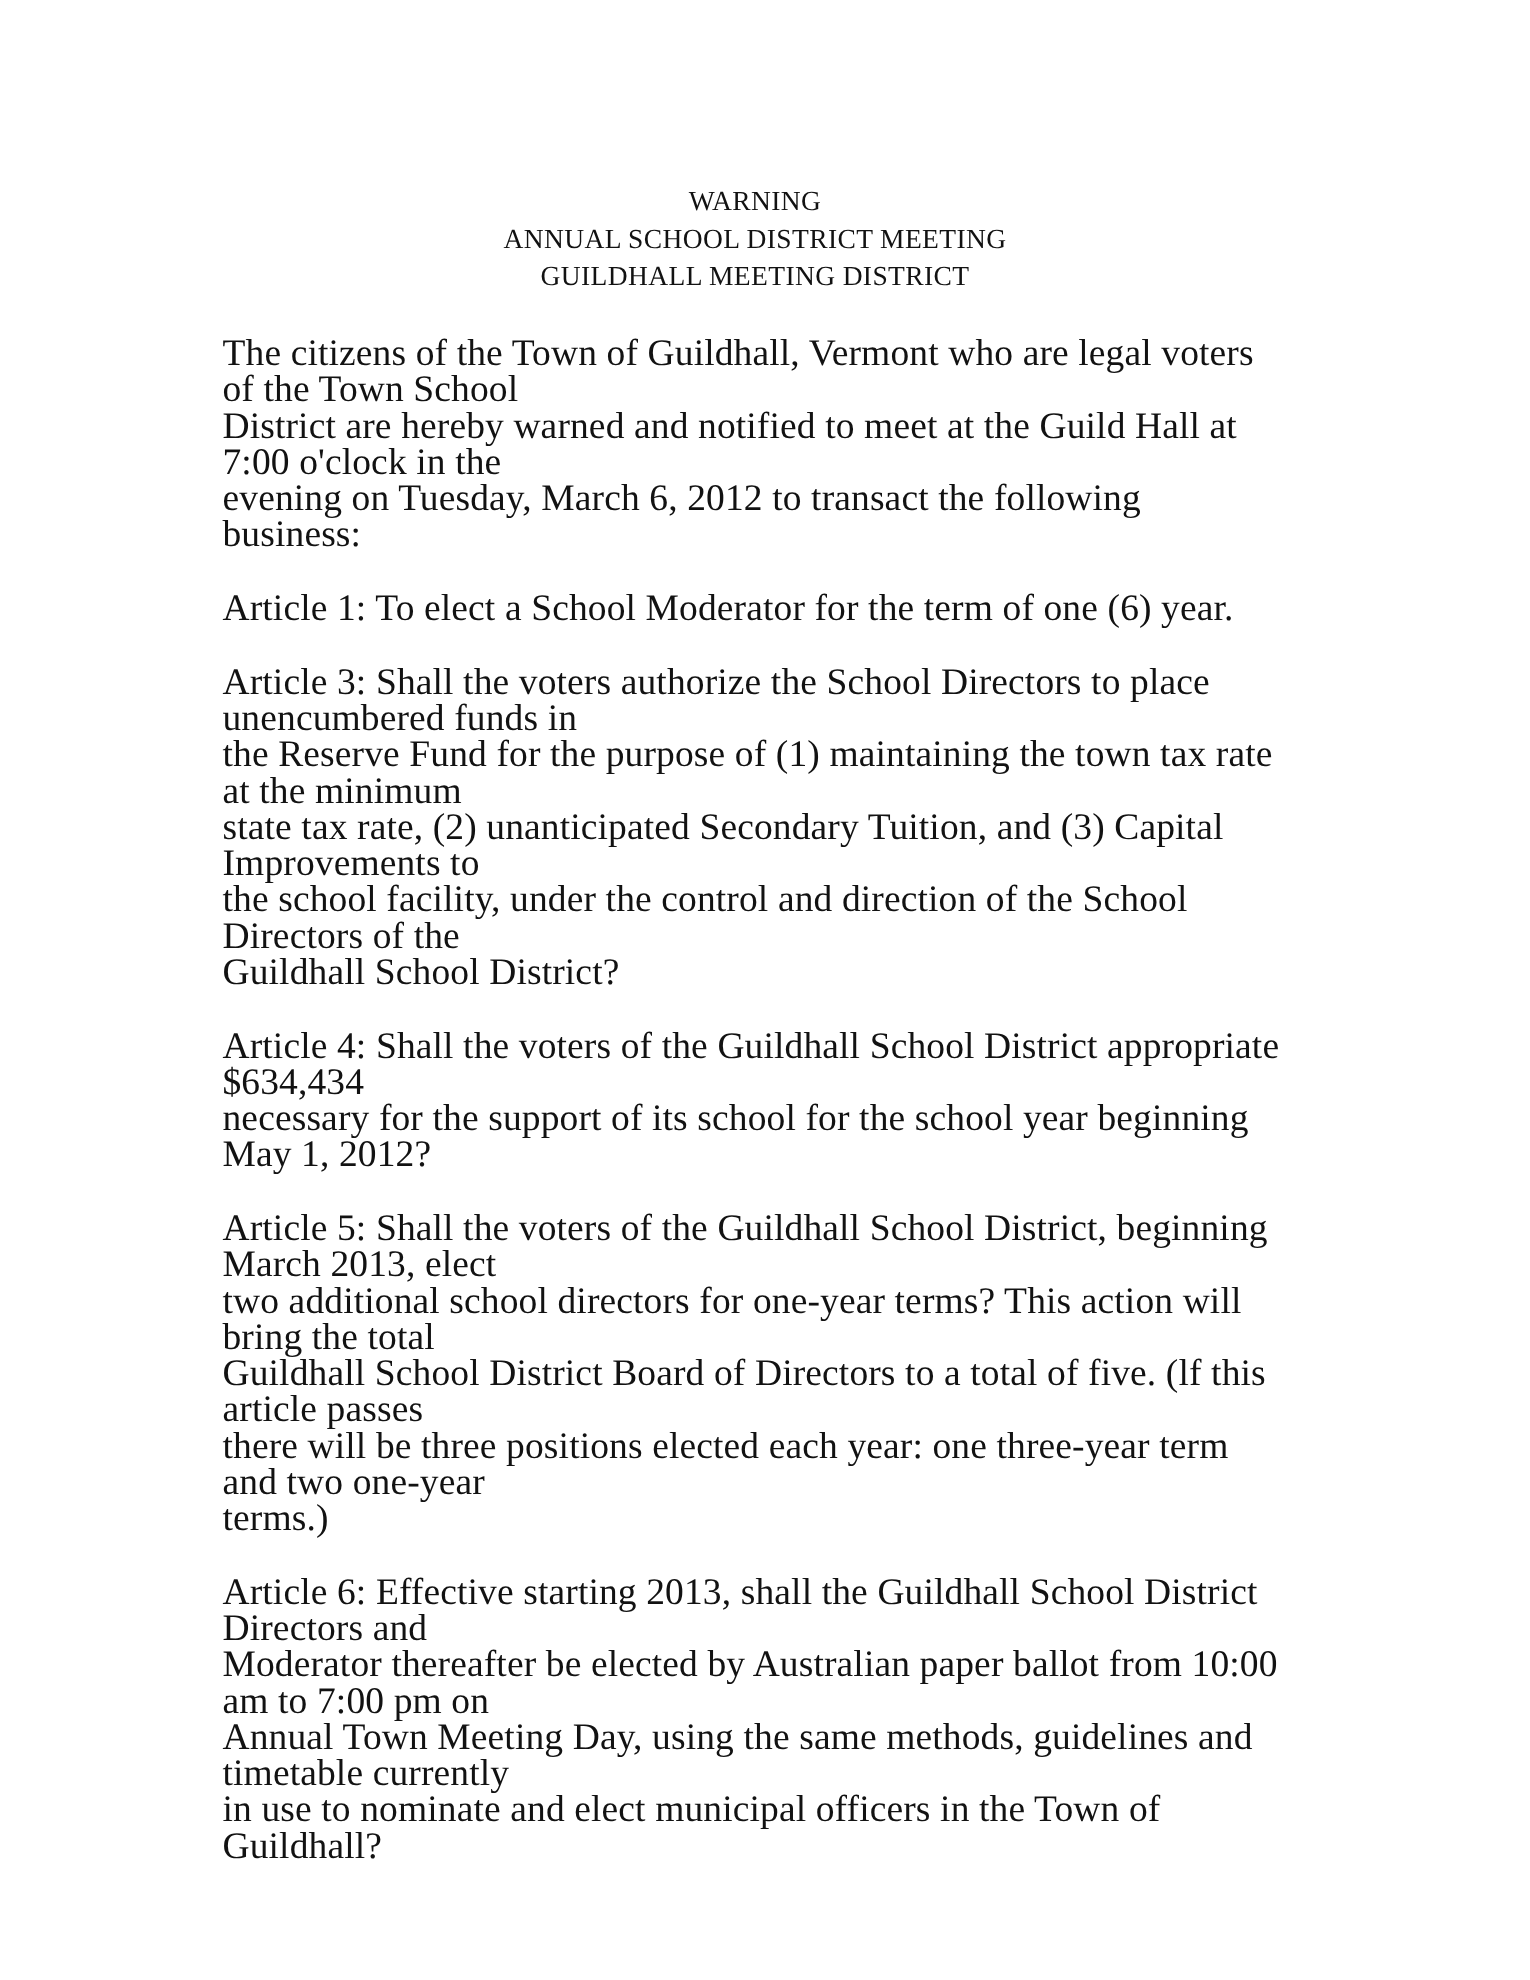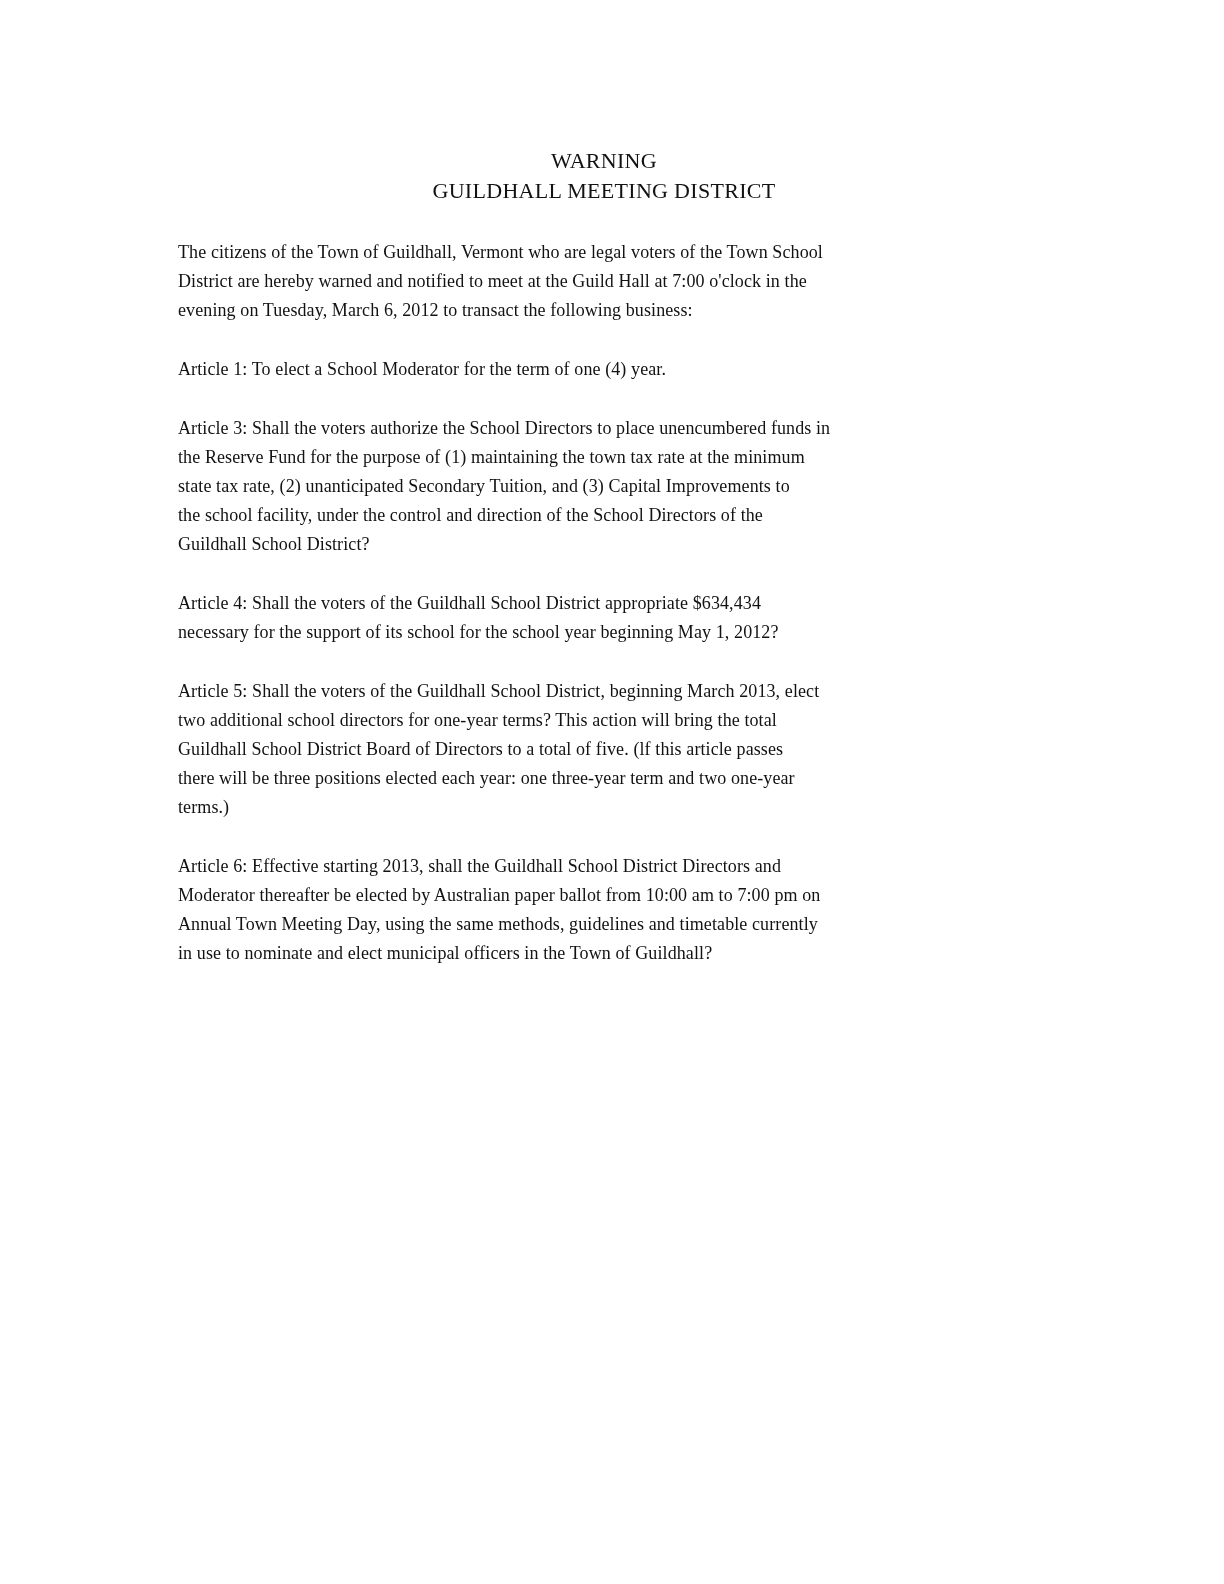--- a/index.html
+++ b/index.html
@@ -26,42 +26,43 @@
     text-align: center;
     font-size: 22px;
     line-height: 30px;
     margin: 0 0 32px 0;
   }
   .title-line {
     margin: 0;
     letter-spacing: 0.3px;
   }
   .body-paragraph {
-    font-size: 18px;
+    font-size: 30px;
     line-height: 29px;
     margin: 0 0 30px 0;
     white-space: pre-line;
     letter-spacing: 0.1px;
   }
 </style>
 </head>
 <body>
 
 <div class="page">
   <div class="content">
 
     <div class="title-block">
       <p class="title-line">WARNING</p>
+      <p class="title-line">ANNUAL SCHOOL DISTRICT MEETING</p>
       <p class="title-line">GUILDHALL MEETING DISTRICT</p>
     </div>
 
     <p class="body-paragraph">The citizens of the Town of Guildhall, Vermont who are legal voters of the Town School
 District are hereby warned and notified to meet at the Guild Hall at 7:00 o'clock in the
 evening on Tuesday, March 6, 2012 to transact the following business:</p>
-    <p class="body-paragraph">Article 1: To elect a School Moderator for the term of one (4) year.</p>
+    <p class="body-paragraph">Article 1: To elect a School Moderator for the term of one (6) year.</p>
     <p class="body-paragraph">Article 3: Shall the voters authorize the School Directors to place unencumbered funds in
 the Reserve Fund for the purpose of (1) maintaining the town tax rate at the minimum
 state tax rate, (2) unanticipated Secondary Tuition, and (3) Capital Improvements to
 the school facility, under the control and direction of the School Directors of the
 Guildhall School District?</p>
     <p class="body-paragraph">Article 4: Shall the voters of the Guildhall School District appropriate $634,434
 necessary for the support of its school for the school year beginning May 1, 2012?</p>
     <p class="body-paragraph">Article 5: Shall the voters of the Guildhall School District, beginning March 2013, elect
 two additional school directors for one-year terms? This action will bring the total
 Guildhall School District Board of Directors to a total of five. (lf this article passes

